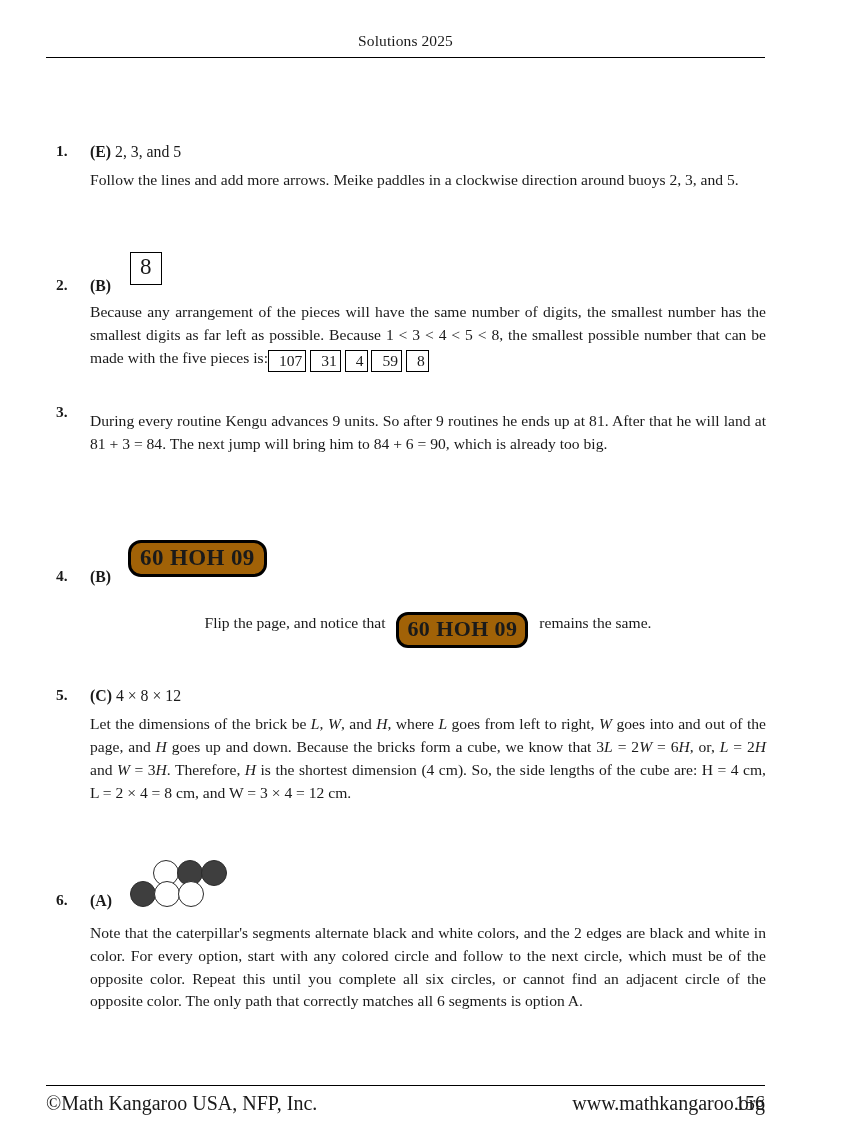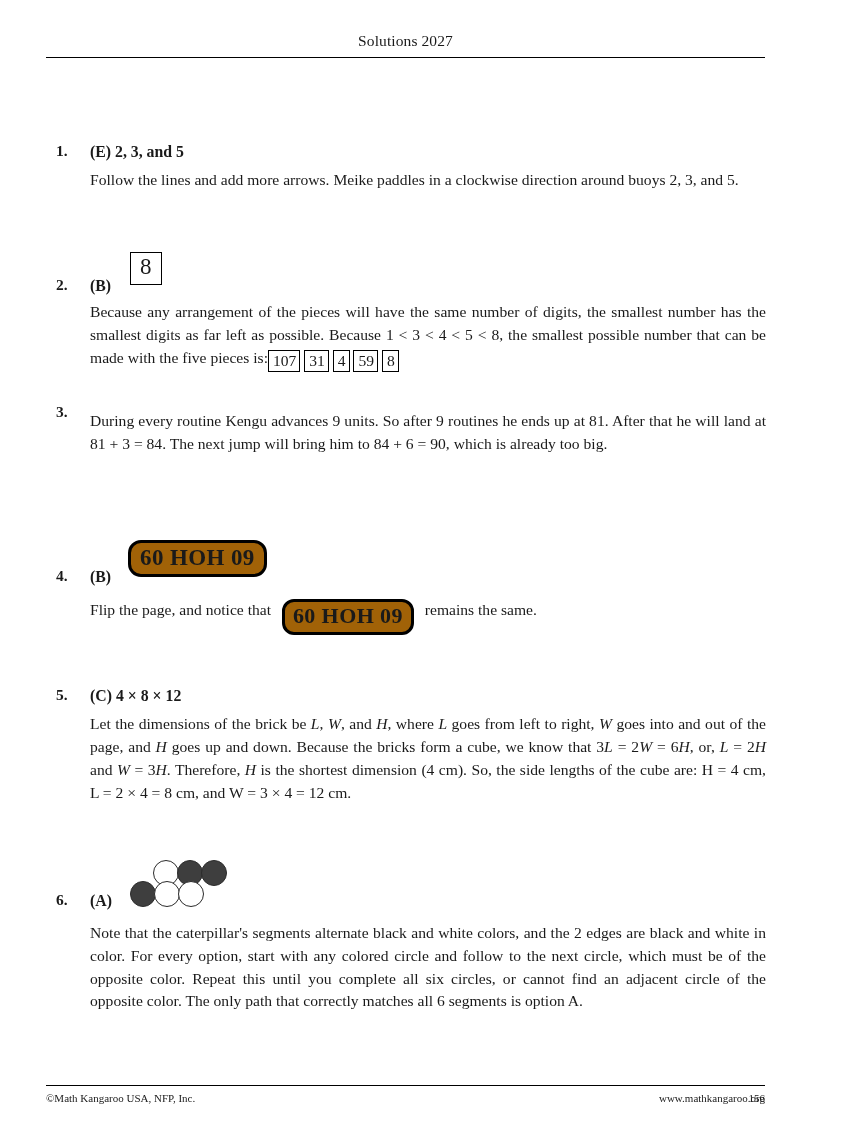--- a/index.html
+++ b/index.html
@@ -70,38 +70,38 @@
     position: relative;
     margin-left: 34px;
     font-size: 15.8px;
     line-height: 1.28;
     white-space: nowrap;
   }
   .choice {
     font-weight: bold;
   }
   .ans-text {
-    font-weight: bold;
+    font-weight: normal;
   }
   .body-text {
     margin-left: 34px;
     margin-top: 7px;
     width: 676px;
     font-size: 15.6px;
     line-height: 1.46;
     text-align: justify;
     text-justify: inter-word;
   }
   .mi { font-style: italic; }
 
   
   .tile {
     display: inline-block;
     border: 1.3px solid #000;
-    padding: 0px 3px 1px 4px;
+    padding: 0px 3px 1px 10px;
     line-height: 1.25;
     vertical-align: -3px;
     background: #fff;
   }
   .tile-big {
     display: inline-block;
     border: 1.5px solid #000;
     padding: 1px 9px 4px 9px;
     font-size: 23px;
     line-height: 1.12;
@@ -160,32 +160,32 @@
     width: 719px;
     height: 0;
     border-top: 1.6px solid #000;
   }
   .footer {
     position: absolute;
     left: 46px;
     top: 1092px;
     width: 719px;
     height: 24px;
-    font-size: 11px;
+    font-size: 20px;
   }
   .foot-left   { position: absolute; left: 0;     top: 0; white-space: nowrap; }
   .foot-center { position: absolute; left: 0; top: 0; width: 719px; text-align: right; }
   .foot-right  { position: absolute; right: 0;    top: 0; white-space: nowrap; }
 </style>
 </head>
 <body>
 
 <div class="page">
 
-  <div class="runhead">Solutions 2027</div>
+  <div class="runhead">Solutions 2025</div>
   <div class="head-rule"></div>
 
 
   <div class="problem" style="top:142px;">
     <div class="pnum">1.</div>
     <div class="answer-line">
       <span class="choice">(E)</span>
       <span class="ans-text">2, 3, and 5</span>
     </div>
     <div class="body-text">Follow the lines and add more arrows. Meike paddles in a clockwise direction around buoys 2, 3, and 5.</div>
@@ -204,21 +204,21 @@
     <div class="pnum">3.</div>
     <div class="body-text">During every routine Kengu advances 9 units. So after 9 routines he ends up at 81. After that he will land at 81 + 3 = 84. The next jump will bring him to 84 + 6 = 90, which is already too big.</div>
   </div>
 
   <div class="problem" style="top:540px;">
     <div class="pnum" style="top:27px;">4.</div>
     <div class="answer-line" style="height:52px;">
       <span class="choice" style="position:absolute; left:0; top:27px;">(B)</span>
       <span class="plate" style="position:absolute; left:38px; top:0px;">60 HOH 09</span>
     </div>
-    <div class="body-text" style="margin-top:7px; text-align:left; white-space:nowrap;"><span>Flip the page, and notice that</span> <span class="plate plate-small" style="vertical-align:-8px; margin:0 7px;">60 HOH 09</span> <span>remains the same.</span></div>
+    <div class="body-text" style="margin-top:20px; text-align:center; white-space:nowrap;"><span>Flip the page, and notice that</span> <span class="plate plate-small" style="vertical-align:-8px; margin:0 7px;">60 HOH 09</span> <span>remains the same.</span></div>
   </div>
 
   <div class="problem" style="top:686px;">
     <div class="pnum">5.</div>
     <div class="answer-line">
       <span class="choice">(C)</span>
       <span class="ans-text">4 × 8 × 12</span>
     </div>
     <div class="body-text"><span>Let the dimensions of the brick be </span><span class="mi">L</span><span>, </span><span class="mi">W</span><span>, and </span><span class="mi">H</span><span>, where </span><span class="mi">L</span><span> goes from left to right, </span><span class="mi">W</span><span> goes into and out of the page, and </span><span class="mi">H</span><span> goes up and down. Because the bricks form a cube, we know that 3</span><span class="mi">L</span><span> = 2</span><span class="mi">W</span><span> = 6</span><span class="mi">H</span><span>, or, </span><span class="mi">L</span><span> = 2</span><span class="mi">H</span><span> and </span><span class="mi">W</span><span> = 3</span><span class="mi">H</span><span>. Therefore, </span><span class="mi">H</span><span> is the shortest dimension (4 cm). So, the side lengths of the cube are: H = 4 cm, L = 2 × 4 = 8 cm, and W = 3 × 4 = 12 cm.</span></div>
   </div>

